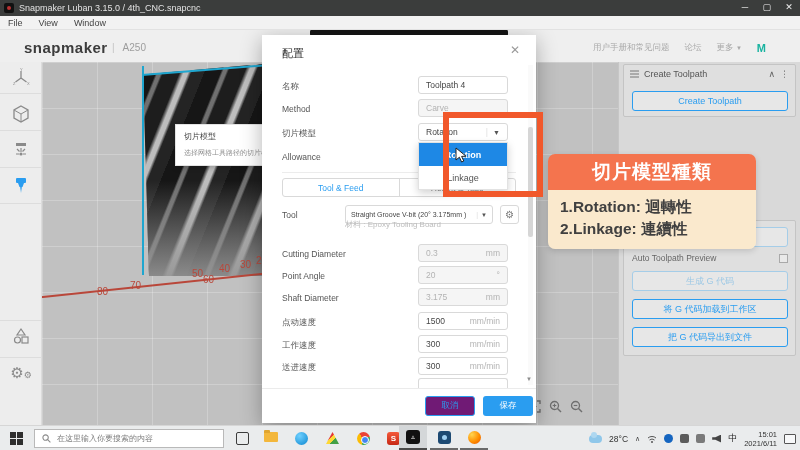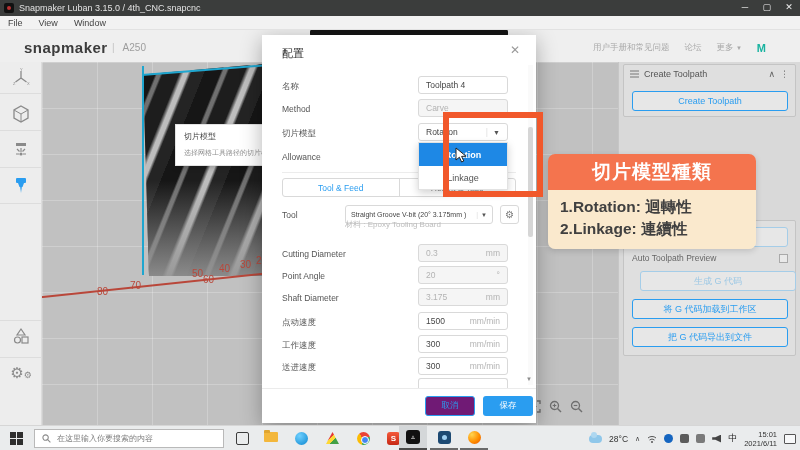--- a/index.html
+++ b/index.html
@@ -280,21 +280,21 @@
         <span class="hicon">⋮</span>
       </div>
       <div class="pbtn" style="top:26px;">Create Toolpath</div>
     </div>
     <div class="card card2">
       <div class="pbtn faded" style="top:6px;">Preview</div>
       <div class="autorow">
         <span>Auto Toolpath Preview</span>
         <span class="checkbox"></span>
       </div>
-      <div class="pbtn faded" style="top:50px;margin-left:8px;">生成 G 代码</div>
+      <div class="pbtn faded" style="top:50px;">生成 G 代码</div>
       <div class="pbtn" style="top:78px;">将 G 代码加载到工作区</div>
       <div class="pbtn" style="top:106px;">把 G 代码导出到文件</div>
     </div>
   </div>
 
   <div class="darkstrip"></div>
 
   <div class="dialog">
     <div class="dlg-title">配置</div>
     <div class="dlg-close">✕</div>

